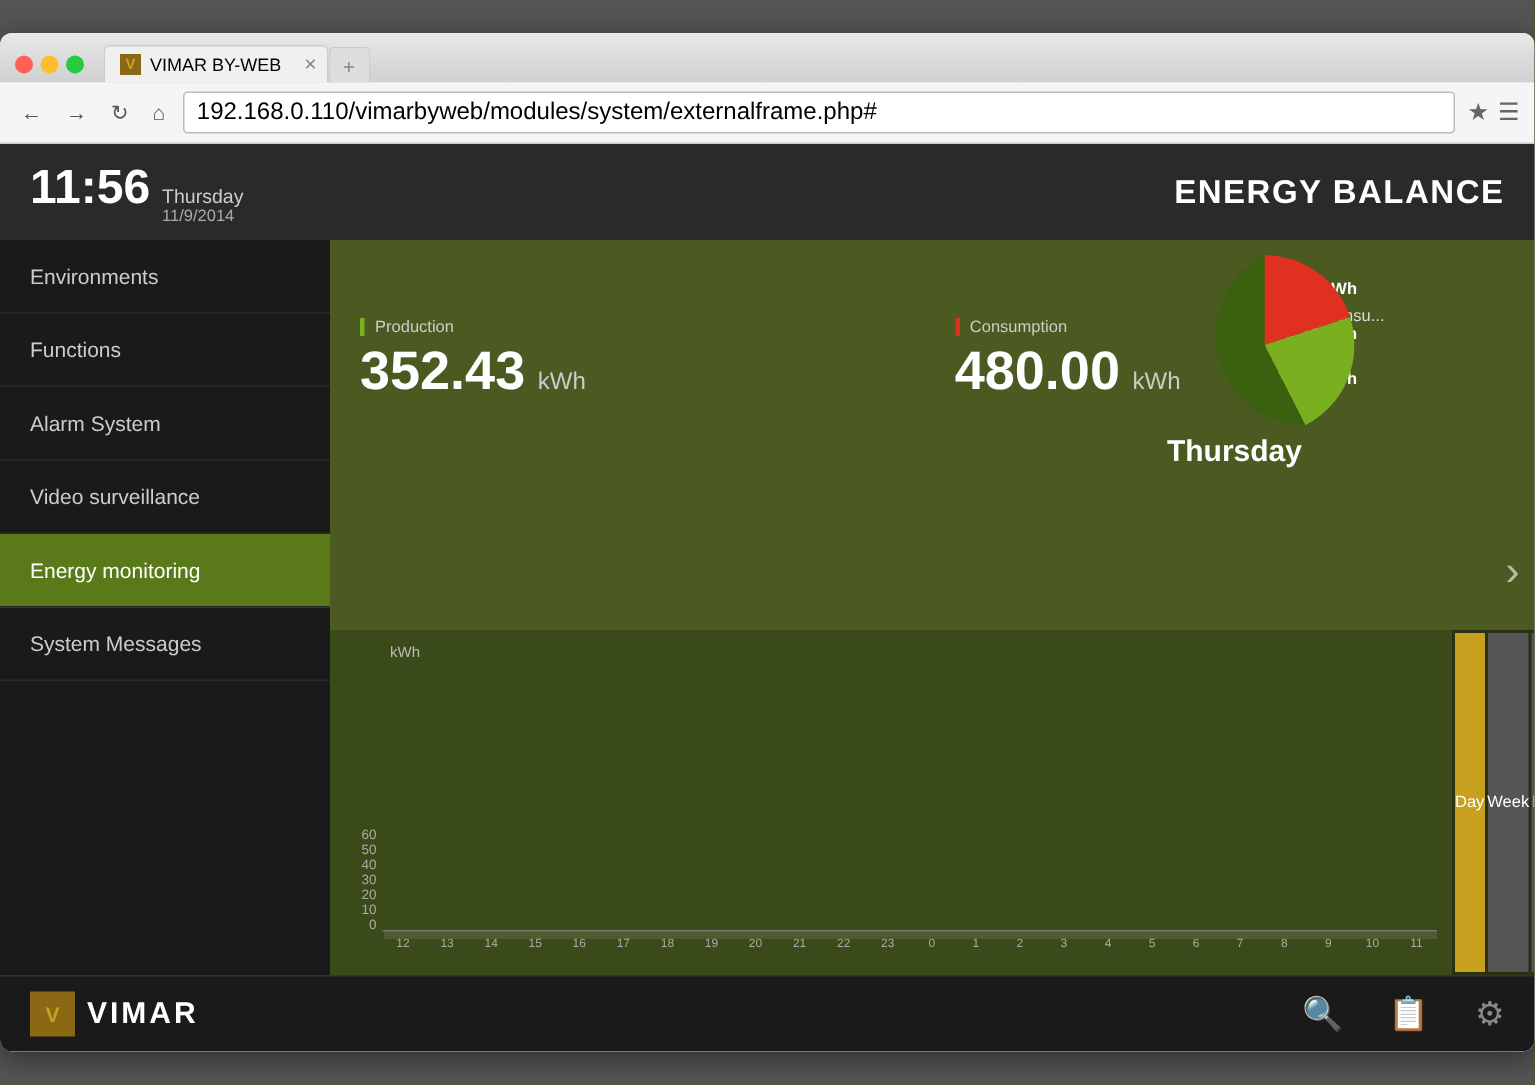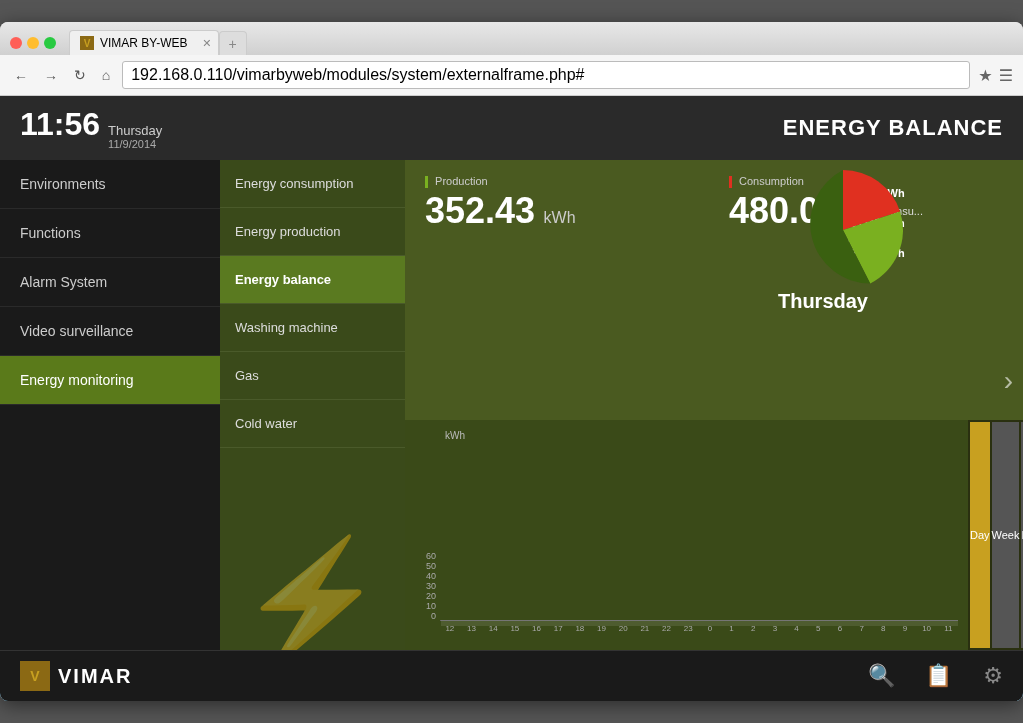--- a/index.html
+++ b/index.html
@@ -144,21 +144,21 @@
       overflow: hidden;
       position: relative;
     }
 
     
     .stats-row {
       display: flex;
       padding: 15px 20px 10px;
       gap: 30px;
     }
-    .stat-block { flex: 1; }
+    .stat-block { flex: 1; margin-top: 37px; }
     .stat-label {
       font-size: 11px; color: #ccc; margin-bottom: 2px;
     }
     .stat-label-bar {
       width: 3px; height: 12px; display: inline-block; margin-right: 4px; vertical-align: middle;
     }
     .stat-label-bar.green { background: #7ab020; }
     .stat-label-bar.red { background: #e03020; }
     .stat-value {
       font-size: 36px; font-weight: bold; color: white;
@@ -353,36 +353,23 @@
     </div>
 
     <div class="app-body">
 
       <div class="sidebar">
         <div class="sidebar-item">Environments</div>
         <div class="sidebar-item">Functions</div>
         <div class="sidebar-item">Alarm System</div>
         <div class="sidebar-item">Video surveillance</div>
         <div class="sidebar-item active">Energy monitoring</div>
+        <div class="sidebar-item">System Messages</div>
       </div>
 
-      <div style="display:flex;flex-direction:column;width:185px;flex-shrink:0;">
-        <div class="submenu">
-          <div class="submenu-item">Energy consumption</div>
-          <div class="submenu-item">Energy production</div>
-          <div class="submenu-item active">Energy balance</div>
-          <div class="submenu-item">Washing machine</div>
-          <div class="submenu-item">Gas</div>
-          <div class="submenu-item">Cold water</div>
-        </div>
-        <div class="submenu-bottom">
-
-          <div style="position:absolute;bottom:-10px;left:50%;transform:translateX(-50%);font-size:120px;color:rgba(100,140,20,0.4);line-height:1;">⚡</div>
-        </div>
-      </div>
 
       <div class="main-panel">
 
         <div class="stats-row">
           <div class="stat-block">
             <div class="stat-label">
               <span class="stat-label-bar green"></span>
               <span>Production</span>
             </div>
             <div>

